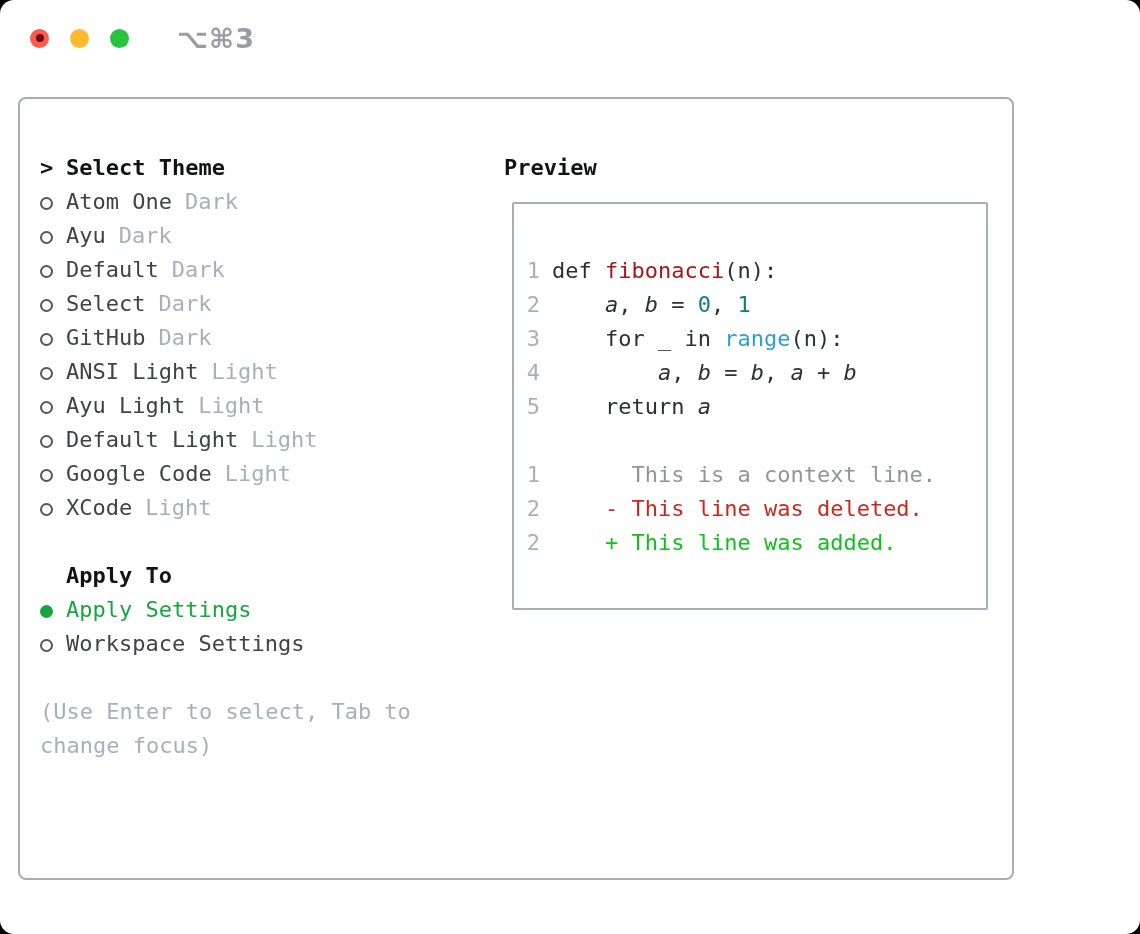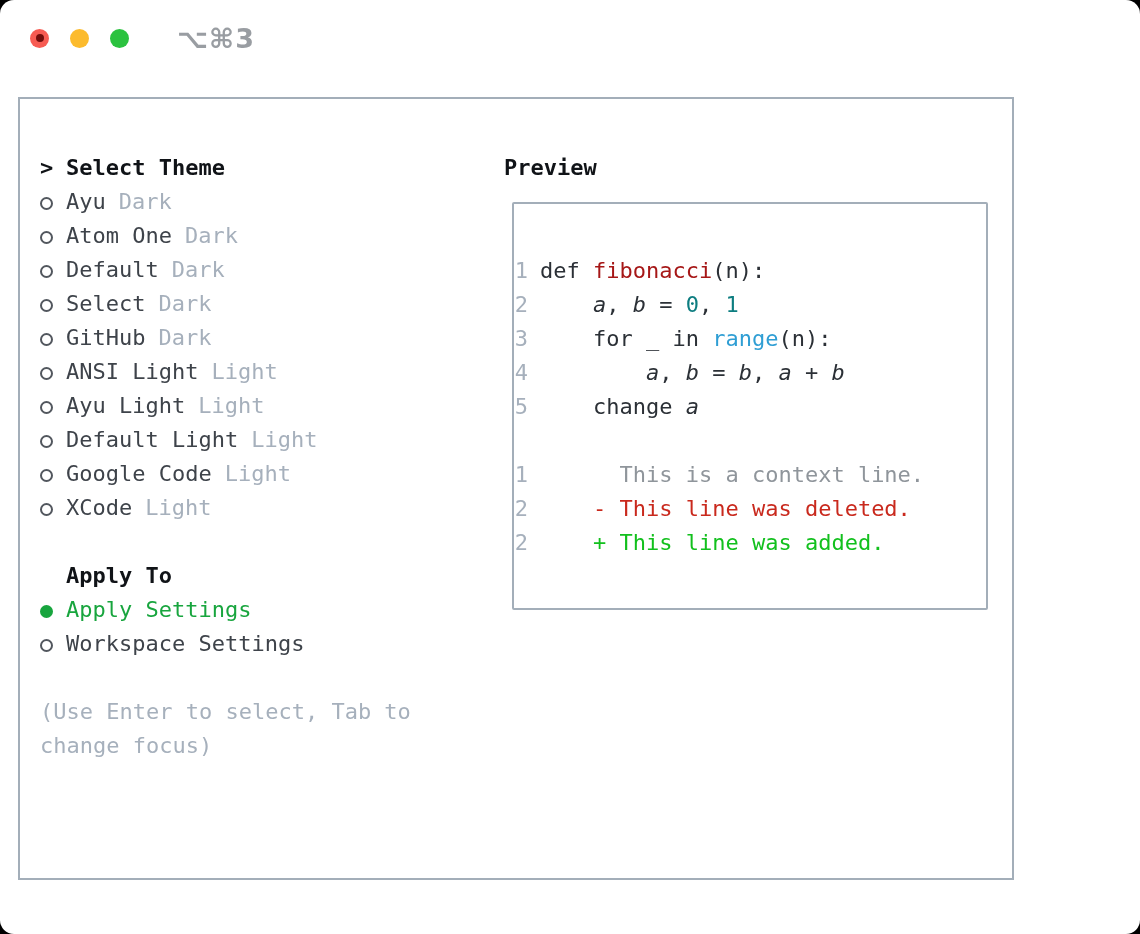--- a/index.html
+++ b/index.html
@@ -26,21 +26,21 @@
   .titlebar{position:absolute;left:30px;top:26px;height:24px;display:flex;align-items:center;}
   .tl{width:19px;height:19px;border-radius:50%;display:inline-block;position:relative;margin-right:21px;cursor:default;}
   .tl.red{background:#f75b52;}
   .tl.red .dot{position:absolute;left:50%;top:50%;width:8px;height:8px;margin:-4px 0 0 -4px;border-radius:50%;background:#720d0b;}
   .tl.yellow{background:#fcbb2d;}
   .tl.green{background:#2bc23f;}
   .wtitle{font-family:"DejaVu Sans","Liberation Sans",sans-serif;font-weight:bold;font-size:27px;color:#999da2;margin-left:27px;letter-spacing:1px;}
   
   .panel{
     position:absolute;left:18px;top:97px;width:996px;height:783px;
-    border:2px solid var(--border-gray);border-radius:0;background:#fff;
+    border:2px solid var(--border-gray);border-radius:8px;background:#fff;
     font-size:22px;line-height:34px;color:var(--ink);
   }
   .left-col{position:absolute;left:20px;top:52px;width:450px;}
   .right-col{position:absolute;left:484px;top:52px;width:486px;}
   .row{height:34px;white-space:nowrap;}
   .row.blank{height:34px;}
   .marker{display:inline-block;width:26px;vertical-align:top;}
   .prompt{font-weight:bold;color:var(--heading-ink);}
   .heading{font-weight:bold;color:var(--heading-ink);}
   .circle{display:inline-block;width:13px;height:13px;border:2.5px solid #52575e;border-radius:50%;position:relative;top:1px;}
@@ -48,21 +48,21 @@
   .item-name{color:#3e434a;}
   .item-name.selected{color:var(--selected-green);}
   .variant{color:var(--muted-gray);margin-left:13px;}
   .help{color:var(--muted-gray);width:400px;white-space:normal;}
   
   .preview-box{
     margin-left:8px;margin-top:17px;width:476px;height:408px;
     border:2px solid var(--border-gray);border-radius:2px;background:#fff;
     padding-top:50px;overflow:hidden;
   }
-  .pline{height:34px;white-space:nowrap;padding-left:0;}
+  .pline{height:34px;white-space:nowrap;padding-left:12px;}
   .pline.blank{height:34px;}
   .ln{display:inline-block;width:14px;text-align:right;color:var(--muted-gray);margin-right:12px;}
   .code{white-space:pre;}
   .tok-code{color:var(--ink);}
   .tok-func{color:var(--function-red);}
   .tok-num{color:var(--number-teal);}
   .tok-builtin{color:var(--builtin-blue);}
   .tok-var{color:var(--ink);font-style:italic;}
   .tok-context{color:var(--context-gray);}
   .tok-deleted{color:var(--deleted-red);}
@@ -82,22 +82,22 @@
     <span class="wtitle">⌥⌘3</span>
   </div>
 
   <div class="panel">
 
     <div class="left-col">
       <div class="row">
         <span class="marker prompt">&gt;</span><span class="heading">Select Theme</span>
       </div>
       <div id="theme-list">
+          <div class="row"><span class="marker"><span class="circle"></span></span><span class="item-name">Atom One</span><span class="variant">Dark</span></div>
           <div class="row"><span class="marker"><span class="circle"></span></span><span class="item-name">Ayu</span><span class="variant">Dark</span></div>
-          <div class="row"><span class="marker"><span class="circle"></span></span><span class="item-name">Atom One</span><span class="variant">Dark</span></div>
           <div class="row"><span class="marker"><span class="circle"></span></span><span class="item-name">Default</span><span class="variant">Dark</span></div>
           <div class="row"><span class="marker"><span class="circle"></span></span><span class="item-name">Select</span><span class="variant">Dark</span></div>
           <div class="row"><span class="marker"><span class="circle"></span></span><span class="item-name">GitHub</span><span class="variant">Dark</span></div>
           <div class="row"><span class="marker"><span class="circle"></span></span><span class="item-name">ANSI Light</span><span class="variant">Light</span></div>
           <div class="row"><span class="marker"><span class="circle"></span></span><span class="item-name">Ayu Light</span><span class="variant">Light</span></div>
           <div class="row"><span class="marker"><span class="circle"></span></span><span class="item-name">Default Light</span><span class="variant">Light</span></div>
           <div class="row"><span class="marker"><span class="circle"></span></span><span class="item-name">Google Code</span><span class="variant">Light</span></div>
           <div class="row"><span class="marker"><span class="circle"></span></span><span class="item-name">XCode</span><span class="variant">Light</span></div>
         </div>
       <div class="row blank"></div>
@@ -115,21 +115,21 @@
     <div class="right-col">
       <div class="row">
         <span class="heading">Preview</span>
       </div>
       <div class="preview-box">
         <div id="code-lines">
             <div class="pline"><span class="ln">1</span><span class="code"><span class="tok-code">def </span><span class="tok-func">fibonacci</span><span class="tok-code">(n):</span></span></div>
             <div class="pline"><span class="ln">2</span><span class="code"><span class="tok-code">    </span><span class="tok-var">a</span><span class="tok-code">, </span><span class="tok-var">b</span><span class="tok-code"> = </span><span class="tok-num">0</span><span class="tok-code">, </span><span class="tok-num">1</span></span></div>
             <div class="pline"><span class="ln">3</span><span class="code"><span class="tok-code">    for _ in </span><span class="tok-builtin">range</span><span class="tok-code">(n):</span></span></div>
             <div class="pline"><span class="ln">4</span><span class="code"><span class="tok-code">        </span><span class="tok-var">a</span><span class="tok-code">, </span><span class="tok-var">b</span><span class="tok-code"> = </span><span class="tok-var">b</span><span class="tok-code">, </span><span class="tok-var">a</span><span class="tok-code"> + </span><span class="tok-var">b</span></span></div>
-            <div class="pline"><span class="ln">5</span><span class="code"><span class="tok-code">    change </span><span class="tok-var">a</span></span></div>
+            <div class="pline"><span class="ln">5</span><span class="code"><span class="tok-code">    return </span><span class="tok-var">a</span></span></div>
           </div>
         <div class="pline blank"></div>
         <div id="diff-lines">
             <div class="pline"><span class="ln">1</span><span class="code tok-context">      This is a context line.</span></div>
             <div class="pline"><span class="ln">2</span><span class="code tok-deleted">    - This line was deleted.</span></div>
             <div class="pline"><span class="ln">2</span><span class="code tok-added">    + This line was added.</span></div>
           </div>
       </div>
     </div>
 

